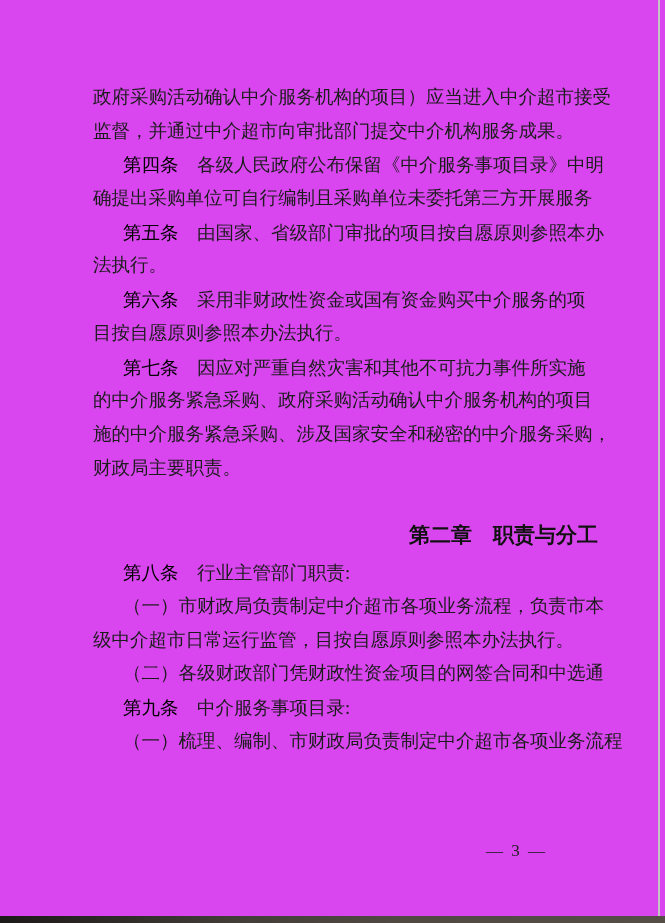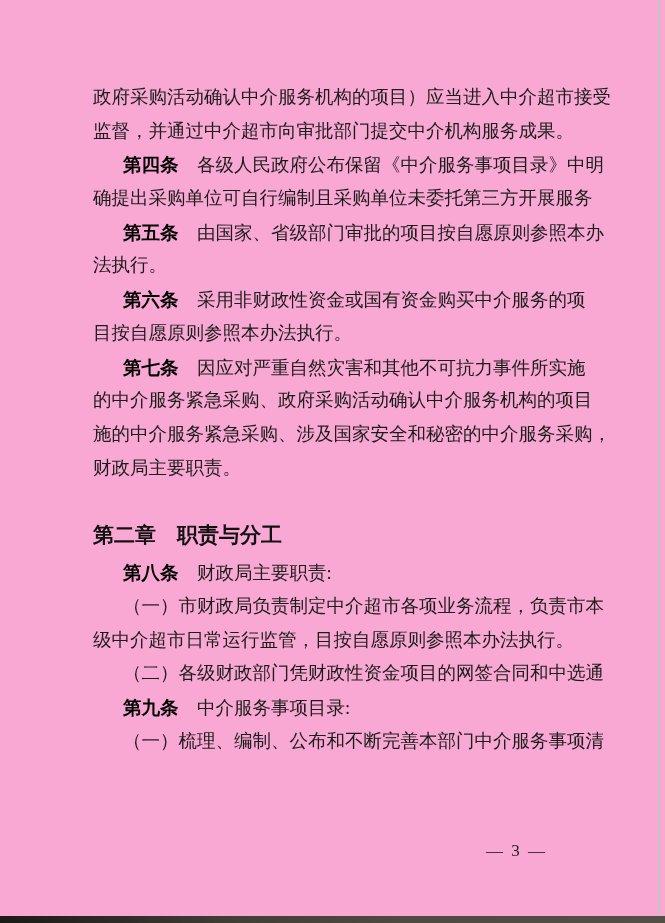--- a/index.html
+++ b/index.html
@@ -1,51 +1,51 @@
 <!DOCTYPE html>
 <html><head>
 <meta charset="utf-8">
 <style>
   html, body { margin: 0; padding: 0; background: #e8e8e8; }
   .page {
     position: relative;
     width: 665px;
     height: 923px;
     margin: 0 auto;
-    background: #f9a8d4;
+    background: #d946ef;
     overflow: hidden;
     font-family: "Liberation Serif", "DejaVu Serif", serif;
     color: #1c1c1c;
   }
   .text-block {
     position: absolute;
     left: 93px;
     top: 81px;
     width: 505px;
   }
   .line {
     height: 33.7px;
     line-height: 33.7px;
     font-size: 18.5px;
     letter-spacing: 0px;
     white-space: nowrap;
   }
   .line.indent { padding-left: 30px; }
   .kw {
     font-family: "Liberation Sans", "DejaVu Sans", sans-serif;
-    font-weight: bold;
+    font-weight: normal;
     color: #000;
     margin-top: 44px;
   }
   .chapter-heading {
     margin-top: 33px;
     margin-bottom: 4px;
     height: 34px;
     line-height: 34px;
-    text-align: left;
+    text-align: right;
     font-family: "Liberation Sans", "DejaVu Sans", sans-serif;
     font-weight: bold;
     font-size: 21px;
     color: #111;
     white-space: nowrap;
   }
   .page-number {
     position: absolute;
     top: 841px;
     right: 118px;
@@ -90,27 +90,27 @@
     <div class="line indent"><span class="kw">第六条</span><span>　采用非财政性资金或国有资金购买中介服务的项</span></div>
     <div class="line">目按自愿原则参照本办法执行。</div>
 
     <div class="line indent"><span class="kw">第七条</span><span>　因应对严重自然灾害和其他不可抗力事件所实施</span></div>
     <div class="line">的中介服务紧急采购、政府采购活动确认中介服务机构的项目</div>
     <div class="line">施的中介服务紧急采购、涉及国家安全和秘密的中介服务采购，</div>
     <div class="line">财政局主要职责。</div>
 
     <div class="chapter-heading">第二章　职责与分工</div>
 
-    <div class="line indent"><span class="kw">第八条</span><span>　财政局主要职责:</span></div>
+    <div class="line indent"><span class="kw">第八条</span><span>　行业主管部门职责:</span></div>
     <div class="line indent">（一）市财政局负责制定中介超市各项业务流程，负责市本</div>
     <div class="line">级中介超市日常运行监管，目按自愿原则参照本办法执行。</div>
     <div class="line indent">（二）各级财政部门凭财政性资金项目的网签合同和中选通</div>
 
     <div class="line indent"><span class="kw">第九条</span><span>　中介服务事项目录:</span></div>
-    <div class="line indent">（一）梳理、编制、公布和不断完善本部门中介服务事项清</div>
+    <div class="line indent">（一）梳理、编制、市财政局负责制定中介超市各项业务流程</div>
 
   </div>
 
   <div class="page-number">— 3 —</div>
 
   <div class="scan-edge-line"></div>
   <div class="scan-bottom-bar"></div>
 
 </div>
 

